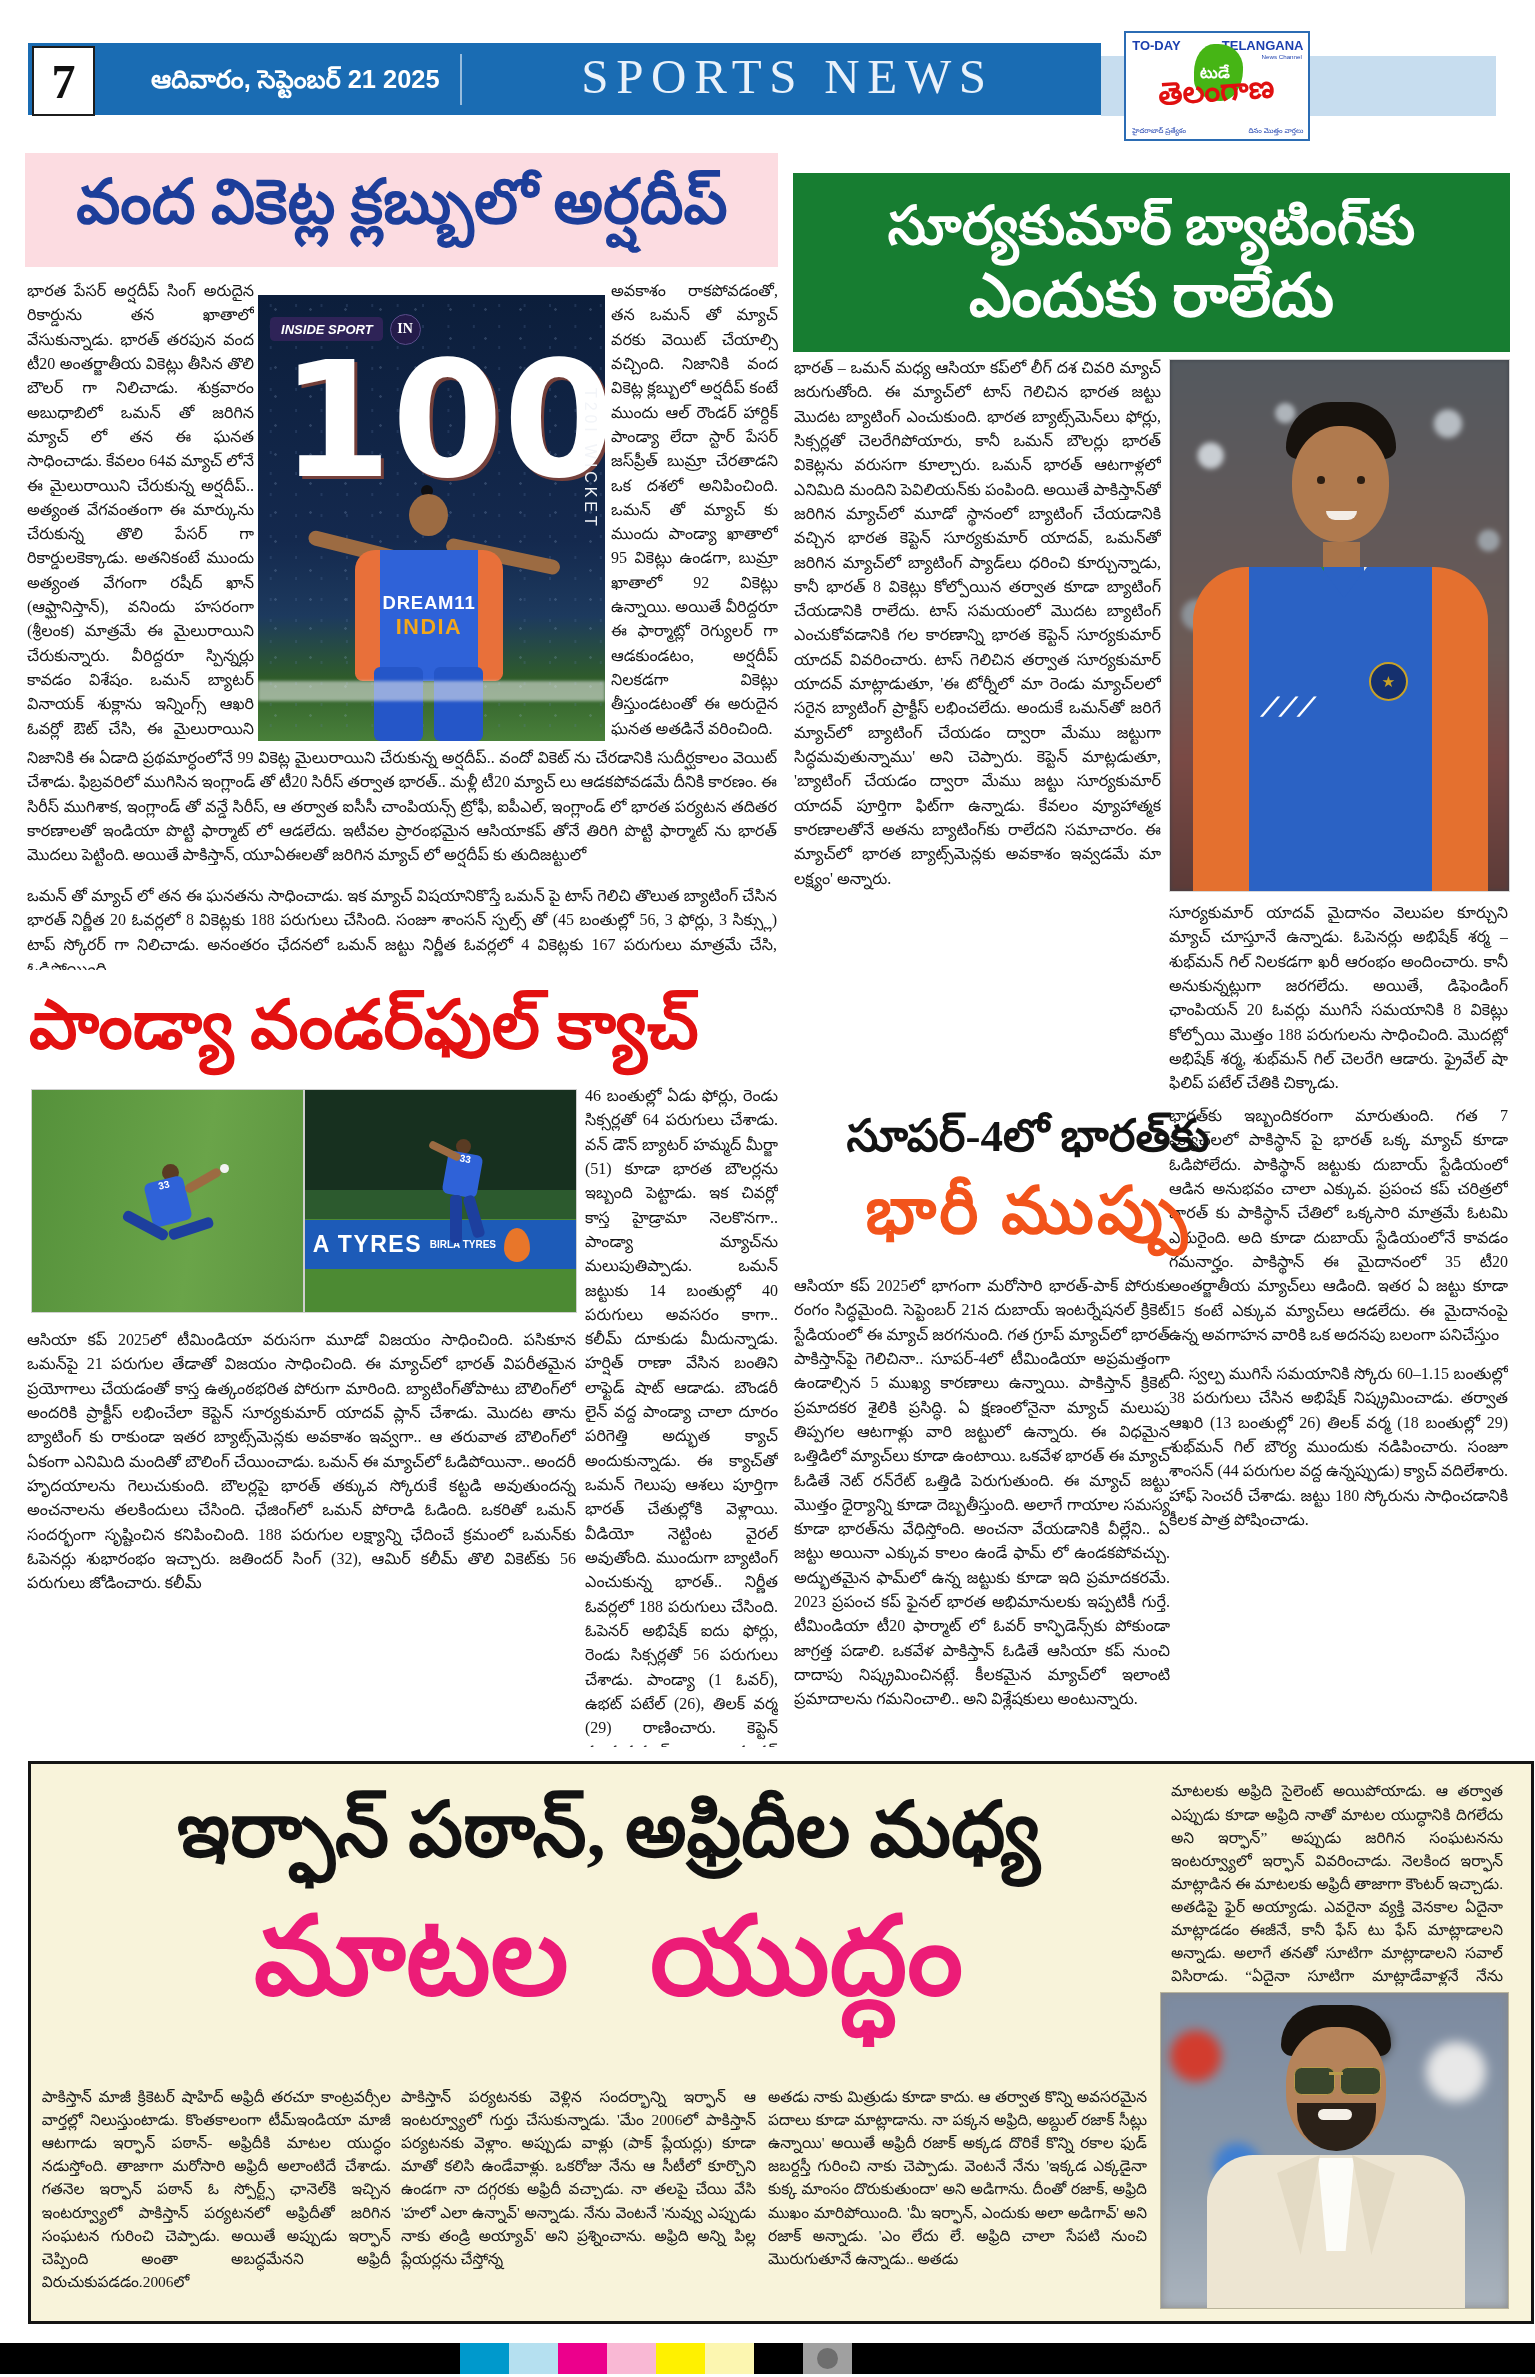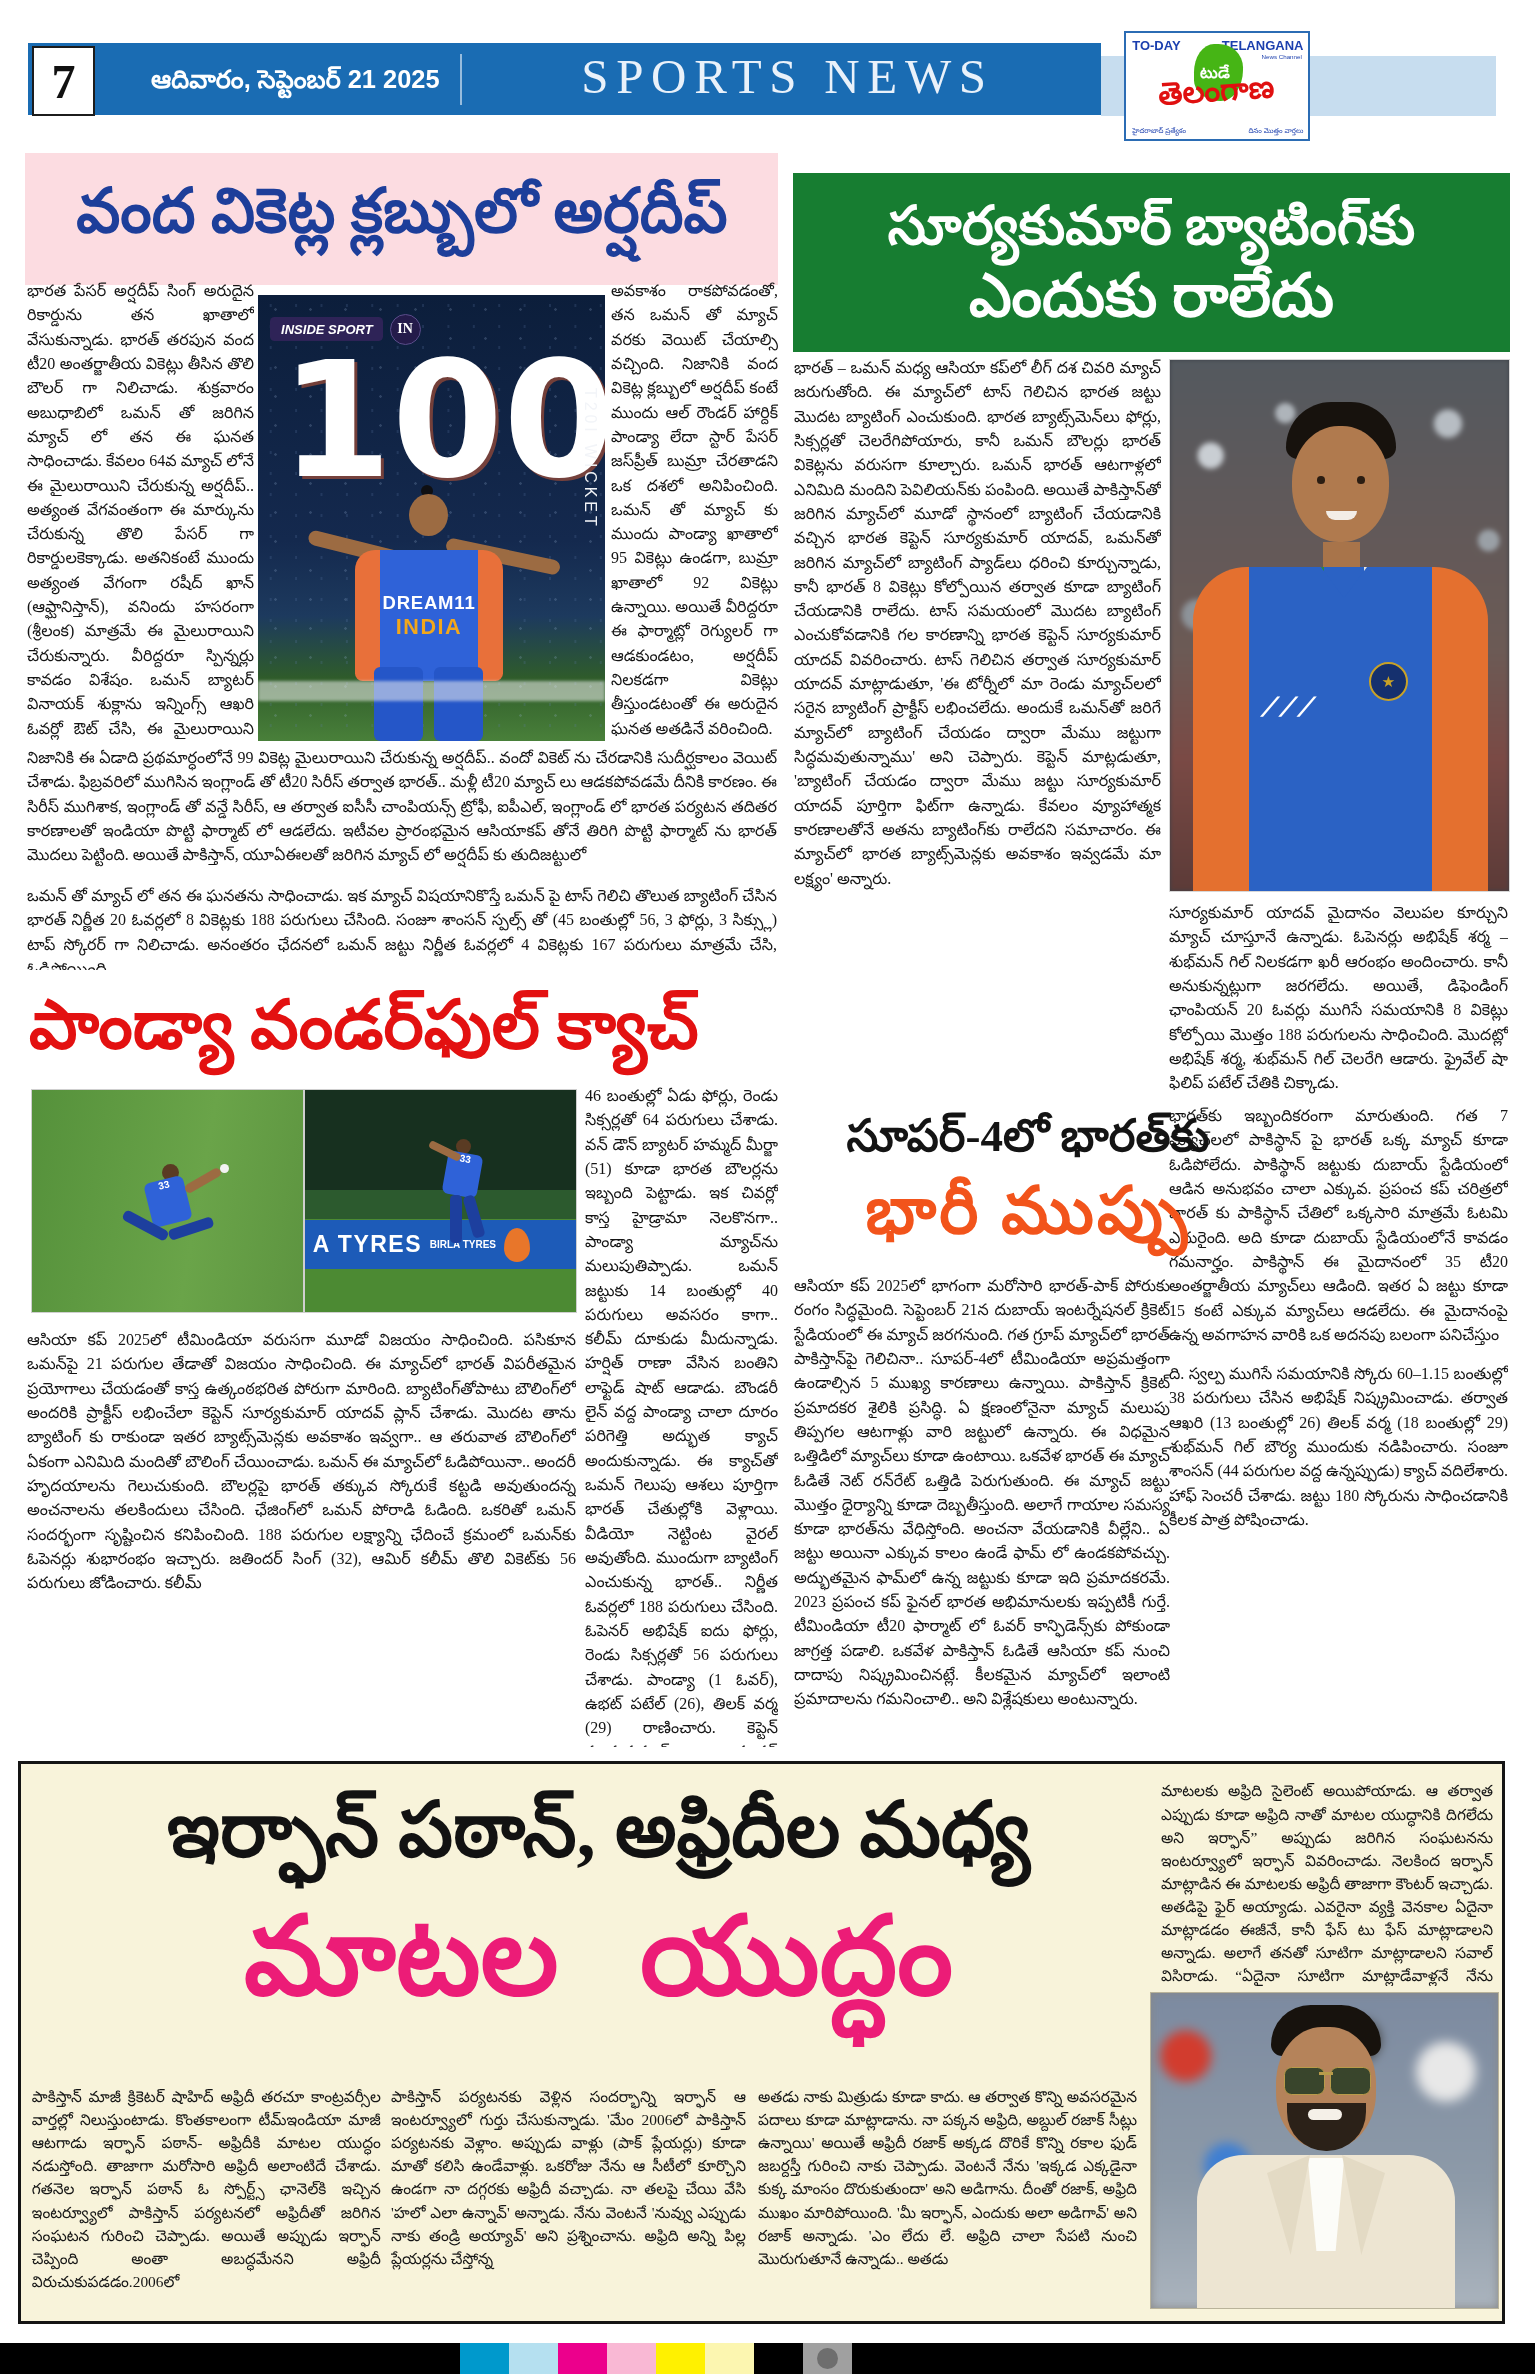--- a/index.html
+++ b/index.html
@@ -120,21 +120,21 @@
     <div class="abs logo-top" style="left:6.2px;top:4.6px;">TO-DAY</div>
     <div class="abs logo-top" style="right:4.6px;top:4.6px;">TELANGANA</div>
     <div class="abs logo-sub" style="right:6.2px;top:20px;">News Channel</div>
     <div class="abs logo-map" style="left:68px;top:10.8px;width:49px;height:57px;"></div>
     <div class="abs" style="left:74px;top:31px;color:#fff;font-size:16px;font-weight:bold;">టుడే</div>
     <div class="abs logo-script" style="left:9.3px;top:40px;width:163px;text-align:center;">తెలంగాణ</div>
     <div class="abs logo-tag" style="left:6.2px;bottom:3.1px;">హైదరాబాద్ ప్రత్యేకం</div>
     <div class="abs logo-tag" style="right:4.6px;bottom:3.1px;">దినం మొత్తం వార్తలు</div>
   </div>
 
-  <div class="abs a1-band" style="left:25.4px;top:153px;width:753px;height:132px;">
+  <div class="abs a1-band" style="left:25.4px;top:153px;width:753px;height:114px;">
     <div class="a1-head">వంద వికెట్ల క్లబ్బులో అర్షదీప్</div>
   </div>
 
   <div class="abs body-text" style="left:27px;top:279px;width:227px;height:461px;">భారత పేసర్ అర్షదీప్ సింగ్ అరుదైన రికార్డును తన ఖాతాలో వేసుకున్నాడు. భారత్ తరపున వంద టీ20 అంతర్జాతీయ వికెట్లు తీసిన తొలి బౌలర్ గా నిలిచాడు. శుక్రవారం అబుధాబిలో ఒమన్ తో జరిగిన మ్యాచ్ లో తన ఈ ఘనత సాధించాడు. కేవలం 64వ మ్యాచ్ లోనే ఈ మైలురాయిని చేరుకున్న అర్షదీప్.. అత్యంత వేగవంతంగా ఈ మార్కును చేరుకున్న తొలి పేసర్ గా రికార్డులకెక్కాడు. అతనికంటే ముందు అత్యంత వేగంగా రషీద్ ఖాన్ (ఆఫ్ఘానిస్తాన్), వనిందు హసరంగా (శ్రీలంక) మాత్రమే ఈ మైలురాయిని చేరుకున్నారు. వీరిద్దరూ స్పిన్నర్లు కావడం విశేషం. ఒమన్ బ్యాటర్ వినాయక్ శుక్లాను ఇన్నింగ్స్ ఆఖరి ఓవర్లో ఔట్ చేసి, ఈ మైలురాయిని అర్షదీప్ చేరుకోవడం విశేషం.</div>
 
   <div class="abs photo1" style="left:258px;top:295px;width:347px;height:446px;">
     <div class="crowd"></div>
     <div class="abs" style="left:12.3px;top:18.5px;display:flex;align-items:center;gap:6.2px;">
       <div class="p1-badge">INSIDE SPORT</div>
       <div class="p1-roundel">IN</div>
@@ -217,21 +217,21 @@
 
   <div class="abs body-text" style="left:585px;top:1084px;width:193px;height:663px;">46 బంతుల్లో ఏడు ఫోర్లు, రెండు సిక్సర్లతో 64 పరుగులు చేశాడు. వన్ డౌన్ బ్యాటర్ హమ్మద్ మీర్జా (51) కూడా భారత బౌలర్లను ఇబ్బంది పెట్టాడు. ఇక చివర్లో కాస్త హైడ్రామా నెలకొనగా.. పాండ్యా మ్యాచ్‌ను మలుపుతిప్పాడు. ఒమన్ జట్టుకు 14 బంతుల్లో 40 పరుగులు అవసరం కాగా.. కలీమ్ దూకుడు మీదున్నాడు. హర్షిత్ రాణా వేసిన బంతిని లాఫ్టెడ్ షాట్ ఆడాడు. బౌండరీ లైన్ వద్ద పాండ్యా చాలా దూరం పరిగెత్తి అద్భుత క్యాచ్ అందుకున్నాడు. ఈ క్యాచ్‌తో ఒమన్ గెలుపు ఆశలు పూర్తిగా భారత్ చేతుల్లోకి వెళ్లాయి. వీడియో నెట్టింట వైరల్ అవుతోంది. ముందుగా బ్యాటింగ్ ఎంచుకున్న భారత్.. నిర్ణీత ఓవర్లలో 188 పరుగులు చేసింది. ఓపెనర్ అభిషేక్ ఐదు ఫోర్లు, రెండు సిక్సర్లతో 56 పరుగులు చేశాడు. పాండ్యా (1 ఓవర్), ఉభట్ పటేల్ (26), తిలక్ వర్మ (29) రాణించారు. కెప్టెన్ సూర్యకుమార్ యాదవ్ బ్యాటింగ్‌కు దిగలేదు. ఒమన్ బౌలర్లలో ఫా ఫైజల్, జీశాన్ మక్సూద్, ఆమిర్ కలీమ్ తలో రెండు వికెట్లు తీశారు. మ్యాన్ ఆఫ్ ద మ్యాచ్ అవార్డు సంజూ శాంసన్‌కు దక్కింది. ఈ విజయంతో సూపర్-4లో భారత్ తొలి మ్యాచ్ ఆడనుంది. ఆదివారం పాకిస్తాన్‌తో తలపడనుంది.</div>
   <div class="abs body-text" style="left:27px;top:1328px;width:549px;height:420px;">ఆసియా కప్ 2025లో టీమిండియా వరుసగా మూడో విజయం సాధించింది. పసికూన ఒమన్‌పై 21 పరుగుల తేడాతో విజయం సాధించింది. ఈ మ్యాచ్‌లో భారత్ విపరీతమైన ప్రయోగాలు చేయడంతో కాస్త ఉత్కంఠభరిత పోరుగా మారింది. బ్యాటింగ్‌తోపాటు బౌలింగ్‌లో అందరికి ప్రాక్టీస్ లభించేలా కెప్టెన్ సూర్యకుమార్ యాదవ్ ప్లాన్ చేశాడు. మొదట తాను బ్యాటింగ్ కు రాకుండా ఇతర బ్యాట్స్‌మెన్లకు అవకాశం ఇవ్వగా.. ఆ తరువాత బౌలింగ్‌లో ఏకంగా ఎనిమిది మందితో బౌలింగ్ చేయించాడు. ఒమన్ ఈ మ్యాచ్‌లో ఓడిపోయినా.. అందరీ హృదయాలను గెలుచుకుంది. బౌలర్లపై భారత్ తక్కువ స్కోరుకే కట్టడి అవుతుందన్న అంచనాలను తలకిందులు చేసింది. ఛేజింగ్‌లో ఒమన్ పోరాడి ఓడింది. ఒకరితో ఒమన్ సందర్భంగా సృష్టించిన కనిపించింది. 188 పరుగుల లక్ష్యాన్ని ఛేదించే క్రమంలో ఒమన్‌కు ఓపెనర్లు శుభారంభం ఇచ్చారు. జతిందర్ సింగ్ (32), ఆమిర్ కలీమ్ తొలి వికెట్‌కు 56 పరుగులు జోడించారు. కలీమ్</div>
 
   <div class="abs" style="left:837px;top:1110px;width:382px;height:151px;">
     <div class="a4-h1" style="text-align:center;">సూపర్-4లో భారత్‌కు</div>
     <div class="a4-h2" style="text-align:center;">భారీ ముప్పు</div>
   </div>
   <div class="abs body-text" style="left:794px;top:1274px;width:376px;height:473px;">ఆసియా కప్ 2025లో భాగంగా మరోసారి భారత్-పాక్ పోరుకు రంగం సిద్ధమైంది. సెప్టెంబర్ 21న దుబాయ్ ఇంటర్నేషనల్ క్రికెట్ స్టేడియంలో ఈ మ్యాచ్ జరగనుంది. గత గ్రూప్ మ్యాచ్‌లో భారత్ పాకిస్తాన్‌పై గెలిచినా.. సూపర్-4లో టీమిండియా అప్రమత్తంగా ఉండాల్సిన 5 ముఖ్య కారణాలు ఉన్నాయి. పాకిస్తాన్ క్రికెట్ ప్రమాదకర శైలికి ప్రసిద్ధి. ఏ క్షణంలోనైనా మ్యాచ్ మలుపు తిప్పగల ఆటగాళ్లు వారి జట్టులో ఉన్నారు. ఈ విధమైన ఒత్తిడిలో మ్యాచ్‌లు కూడా ఉంటాయి. ఒకవేళ భారత్ ఈ మ్యాచ్ ఓడితే నెట్ రన్‌రేట్ ఒత్తిడి పెరుగుతుంది. ఈ మ్యాచ్ జట్టు మొత్తం ధైర్యాన్ని కూడా దెబ్బతీస్తుంది. అలాగే గాయాల సమస్య కూడా భారత్‌ను వేధిస్తోంది. అంచనా వేయడానికి వీల్లేని.. ఏ జట్టు అయినా ఎక్కువ కాలం ఉండే ఫామ్ లో ఉండకపోవచ్చు. అద్భుతమైన ఫామ్‌లో ఉన్న జట్టుకు కూడా ఇది ప్రమాదకరమే. 2023 ప్రపంచ కప్ ఫైనల్ భారత అభిమానులకు ఇప్పటికీ గుర్తే. టీమిండియా టీ20 ఫార్మాట్ లో ఓవర్ కాన్ఫిడెన్స్‌కు పోకుండా జాగ్రత్త పడాలి. ఒకవేళ పాకిస్తాన్ ఓడితే ఆసియా కప్ నుంచి దాదాపు నిష్క్రమించినట్లే. కీలకమైన మ్యాచ్‌లో ఇలాంటి ప్రమాదాలను గమనించాలి.. అని విశ్లేషకులు అంటున్నారు.</div>
 
-  <div class="abs box5" style="left:18px;top:1761px;width:1481px;height:557px;">
+  <div class="abs box5" style="left:28px;top:1761px;width:1481px;height:557px;padding-left:19px;">
     <div class="abs a5-h1" style="left:18.5px;top:21.6px;width:1118px;text-align:center;">ఇర్ఫాన్ పఠాన్, అఫ్రిదీల మధ్య</div>
     <div class="abs a5-h2" style="left:18.5px;top:130px;width:1118px;text-align:center;">మాటల యుద్ధం</div>
 
     <div class="abs body-text-sm" style="left:1140px;top:15.4px;width:332px;height:207px;">మాటలకు అఫ్రిది సైలెంట్ అయిపోయాడు. ఆ తర్వాత ఎప్పుడు కూడా అఫ్రిది నాతో మాటల యుద్ధానికి దిగలేదు అని ఇర్ఫాన్” అప్పుడు జరిగిన సంఘటనను ఇంటర్వ్యూలో ఇర్ఫాన్ వివరించాడు. నెలకింద ఇర్ఫాన్ మాట్లాడిన ఈ మాటలకు అఫ్రిదీ తాజాగా కౌంటర్ ఇచ్చాడు. అతడిపై ఫైర్ అయ్యాడు. ఎవరైనా వ్యక్తి వెనకాల ఏదైనా మాట్లాడడం ఈజీనే, కానీ ఫేస్ టు ఫేస్ మాట్లాడాలని అన్నాడు. అలాగే తనతో సూటిగా మాట్లాడాలని సవాల్ విసిరాడు. “ఏదైనా సూటిగా మాట్లాడేవాళ్లనే నేను ప్రత్యర్థులుగా భావిస్తాను.</div>
 
     <div class="abs photoI" style="left:1129px;top:228px;width:347px;height:315px;">
       <div class="pI-bg"></div>
       <div class="abs hairline" style="left:120px;top:12.3px;width:110px;height:51px;border-radius:54px 54px 15.4px 15.4px;"></div>
       <div class="abs" style="left:125px;top:34px;width:100px;height:122px;border-radius:46%;background:#b5835a;"></div>
       <div class="abs sunglass" style="left:133px;top:74px;width:39px;height:26px;"></div>

